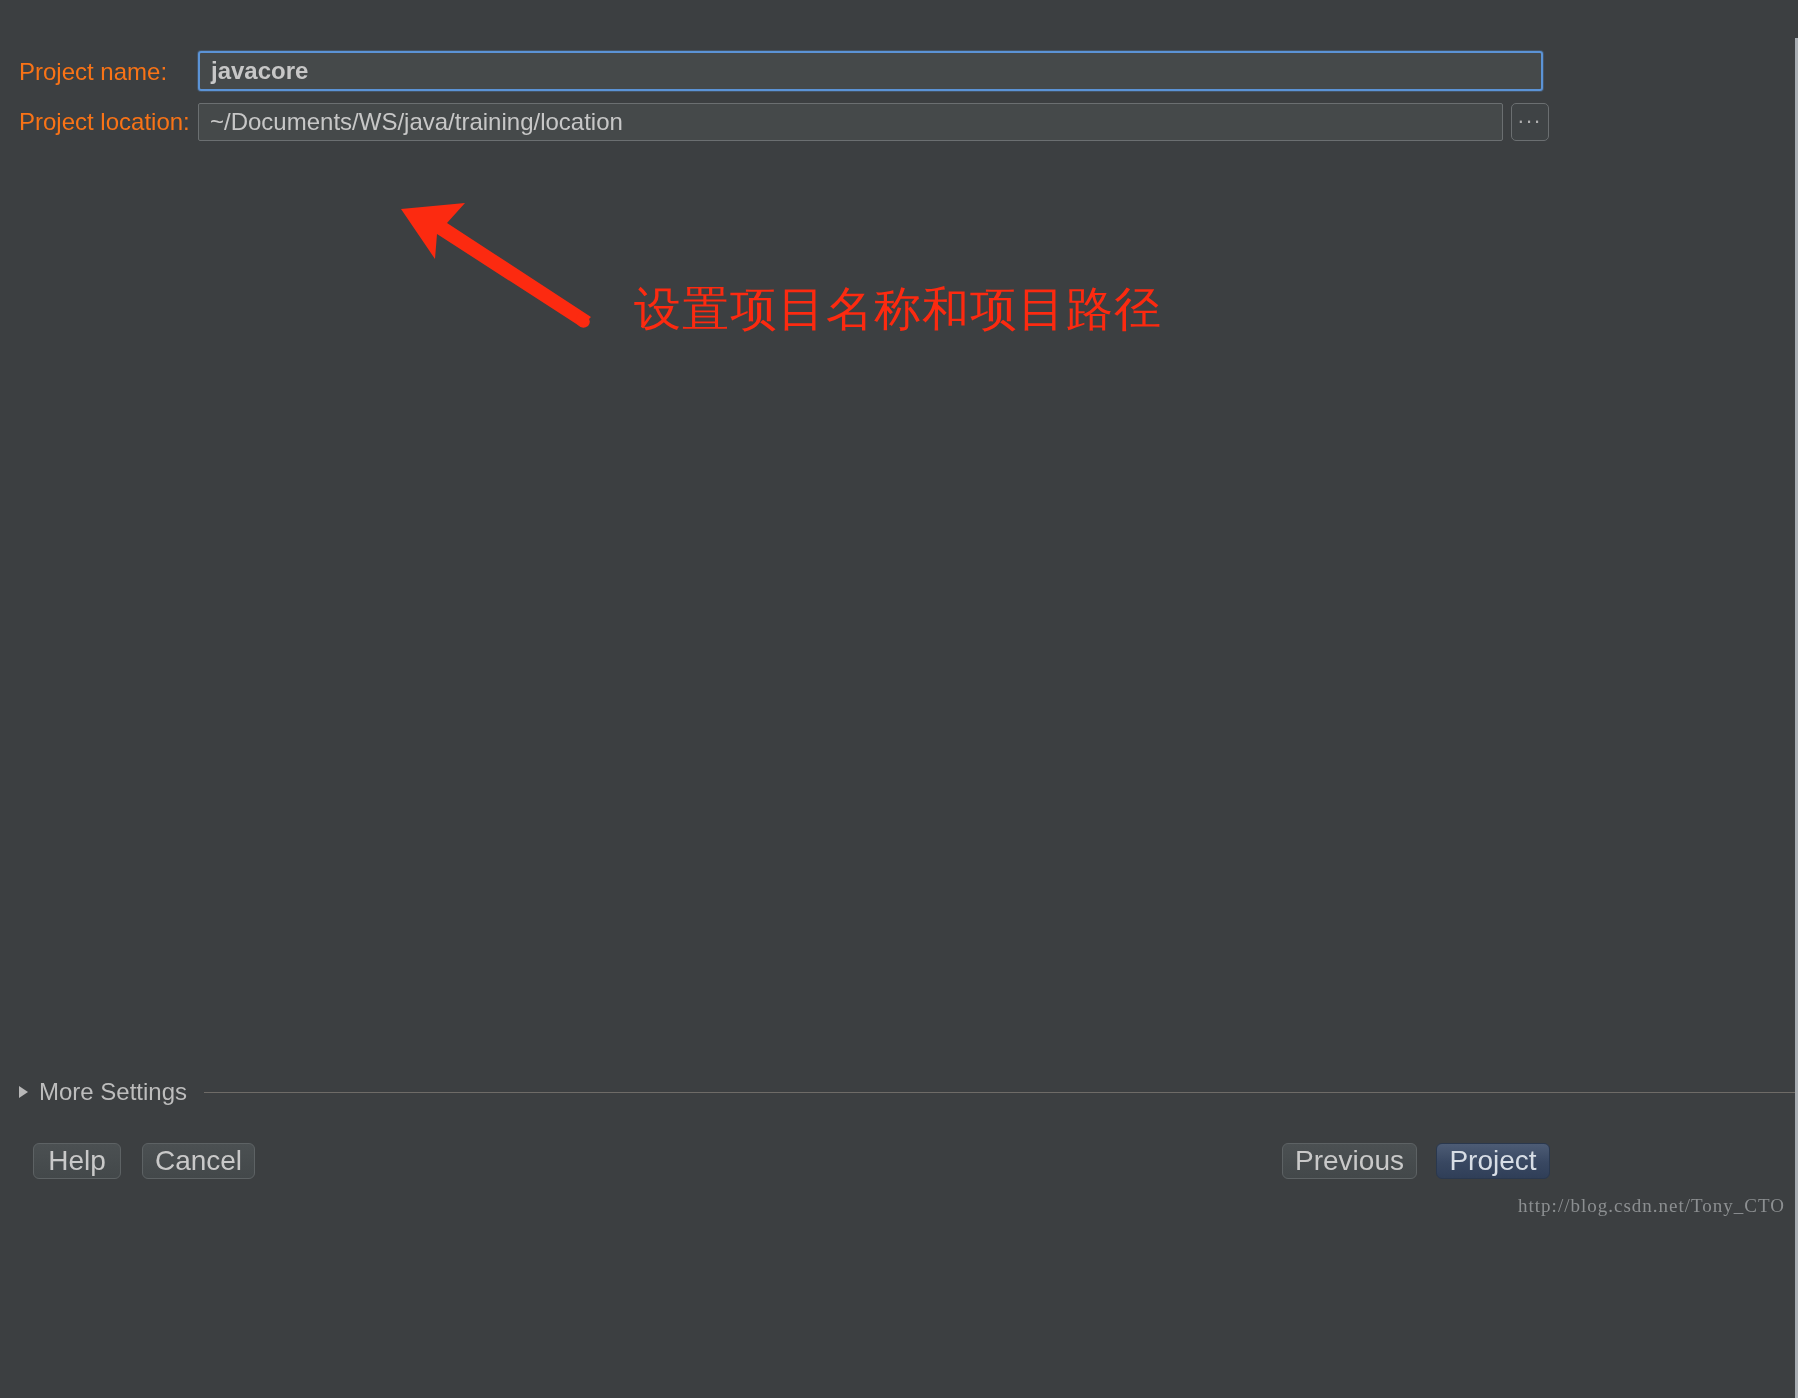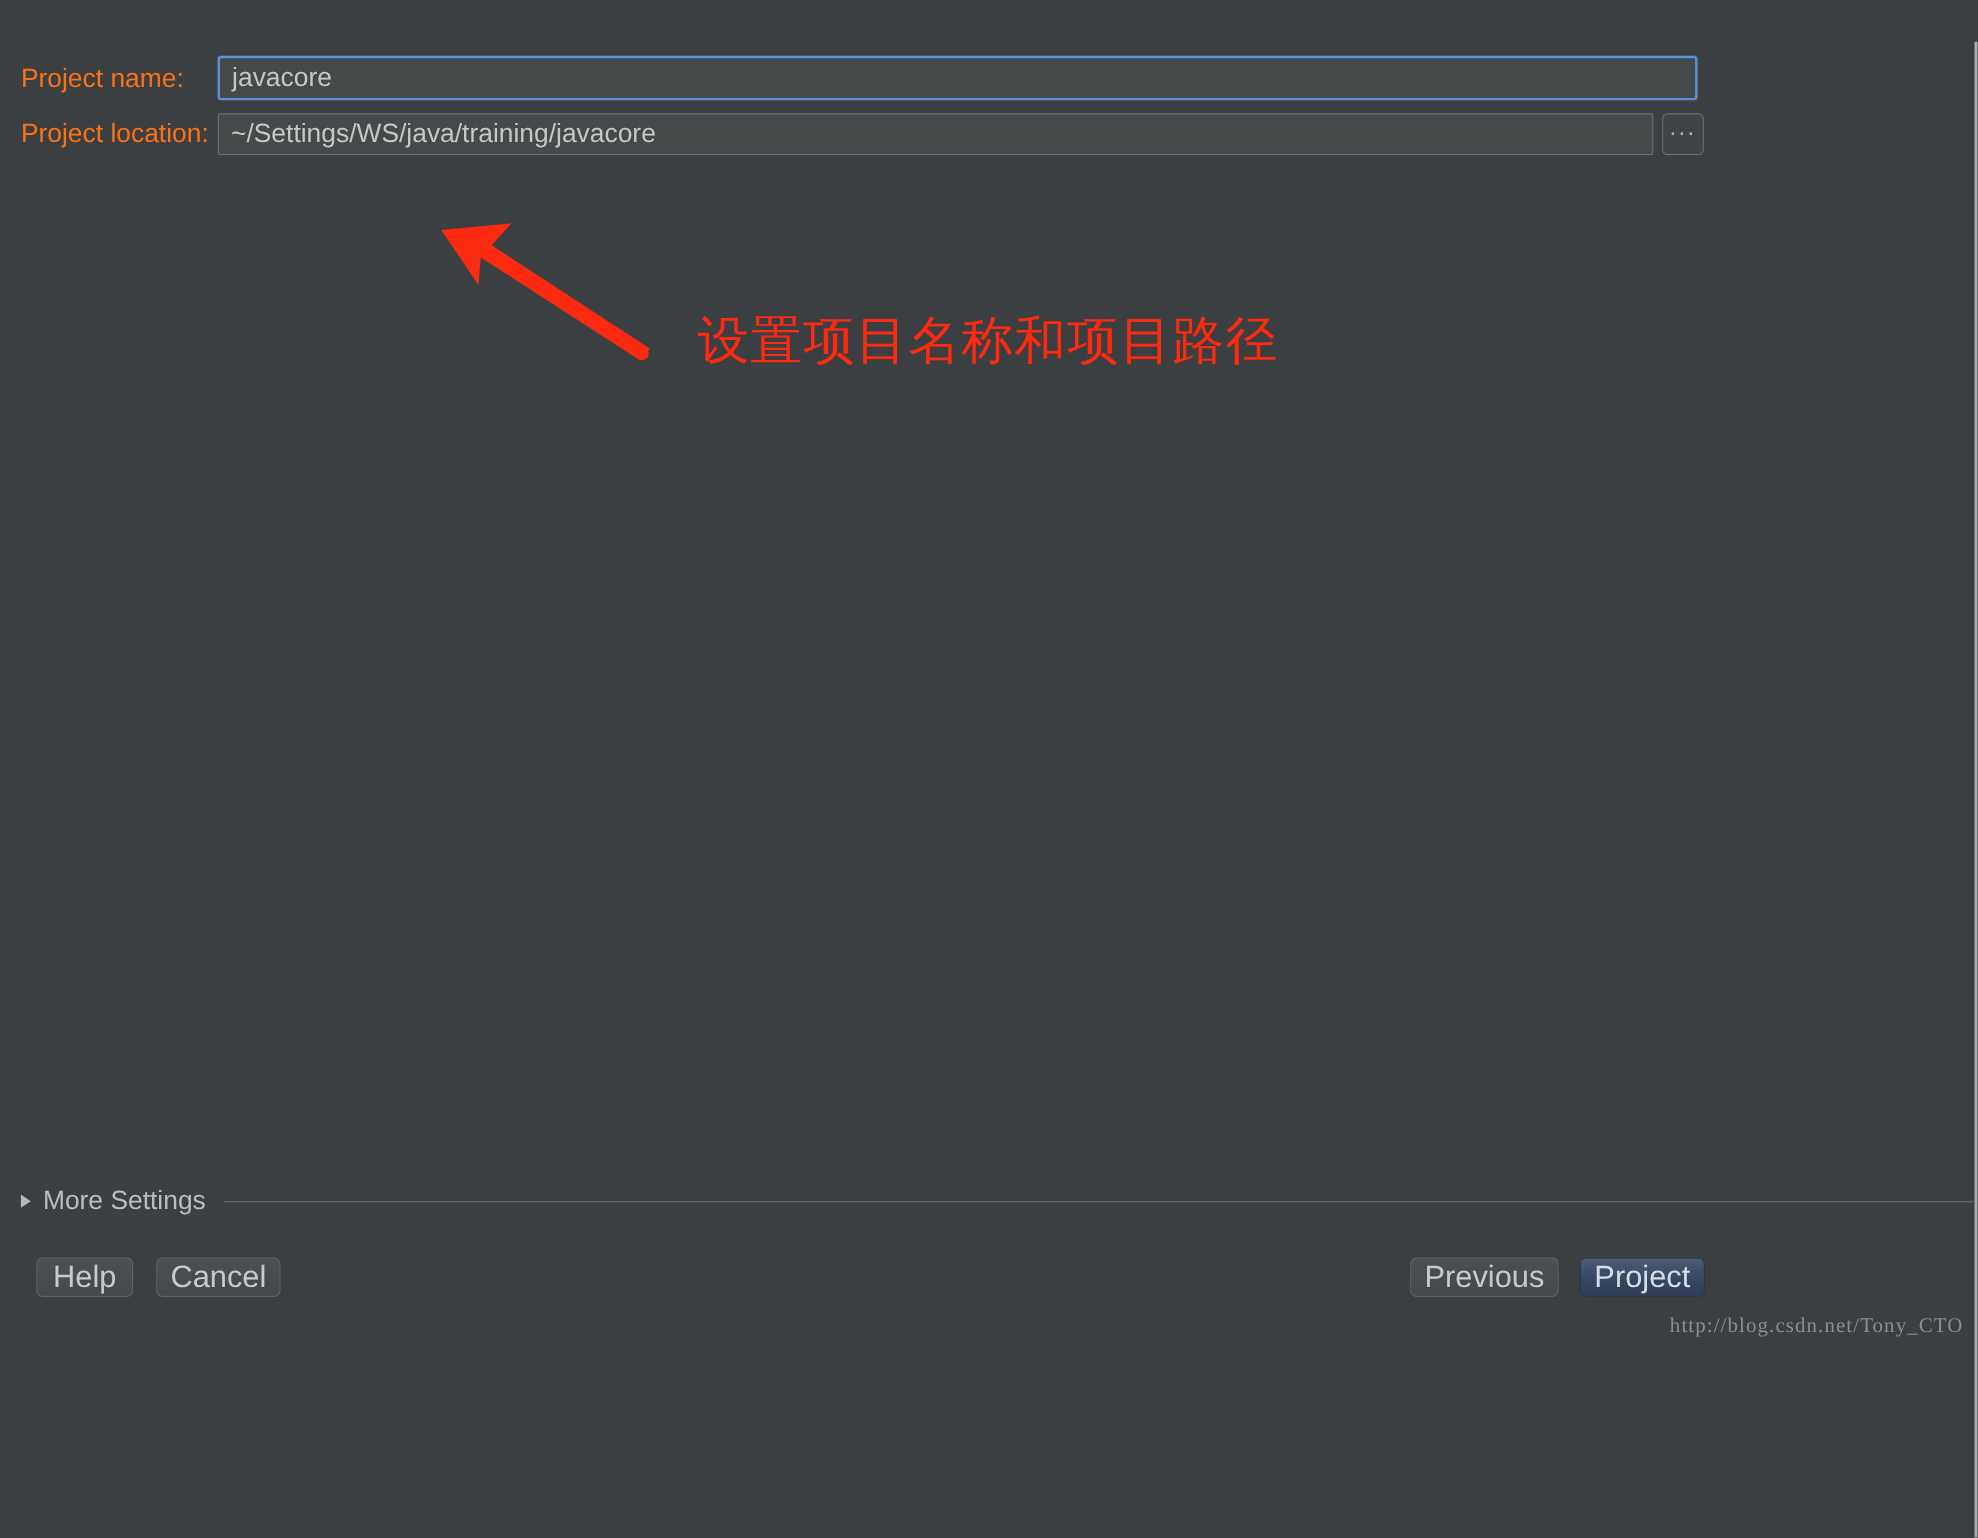--- a/index.html
+++ b/index.html
@@ -79,20 +79,21 @@
     align-items: center;
     white-space: nowrap;
     overflow: hidden;
   }
   #field-name {
     left: 198px; top: 13px;
     width: 1345px; height: 40px;
     border: 2px solid #5b93d6;
     border-radius: 3px;
     box-shadow: 0 0 0 1px rgba(91,147,214,0.25);
+    font-weight: bold;
   }
   #field-location {
     left: 198px; top: 65px;
     width: 1305px; height: 38px;
     border: 1px solid #6b6f71;
     border-radius: 2px;
   }
   #browse-button {
     position: absolute;
     left: 1511px; top: 65px;
@@ -197,21 +198,21 @@
 
 <div id="window">
 
 
   <div id="body">
 
     <div class="form-label" id="label-name">Project name:</div>
     <div class="field" id="field-name" title="javacore">javacore</div>
 
     <div class="form-label" id="label-location">Project location:</div>
-    <div class="field" id="field-location" title="~/Documents/WS/java/training/javacore">~/Settings/WS/java/training/javacore</div>
+    <div class="field" id="field-location" title="~/Documents/WS/java/training/javacore">~/Documents/WS/java/training/location</div>
     <div id="browse-button">...</div>
 
     <svg id="annotation-arrow" width="210" height="135" viewBox="0 0 210 135">
       <path d="M 6 16 L 70 10 L 52 30 L 196 124 L 186 134 L 42 41 L 40 66 Z" fill="#fc2a10"></path>
       <path d="M 185 118 Q 199 126 193 133 Q 186 138 180 128 Z" fill="#fc2a10"></path>
     </svg>
 
     <div id="annotation-text">设置项目名称和项目路径</div>
 
     <div id="more-settings-row">

